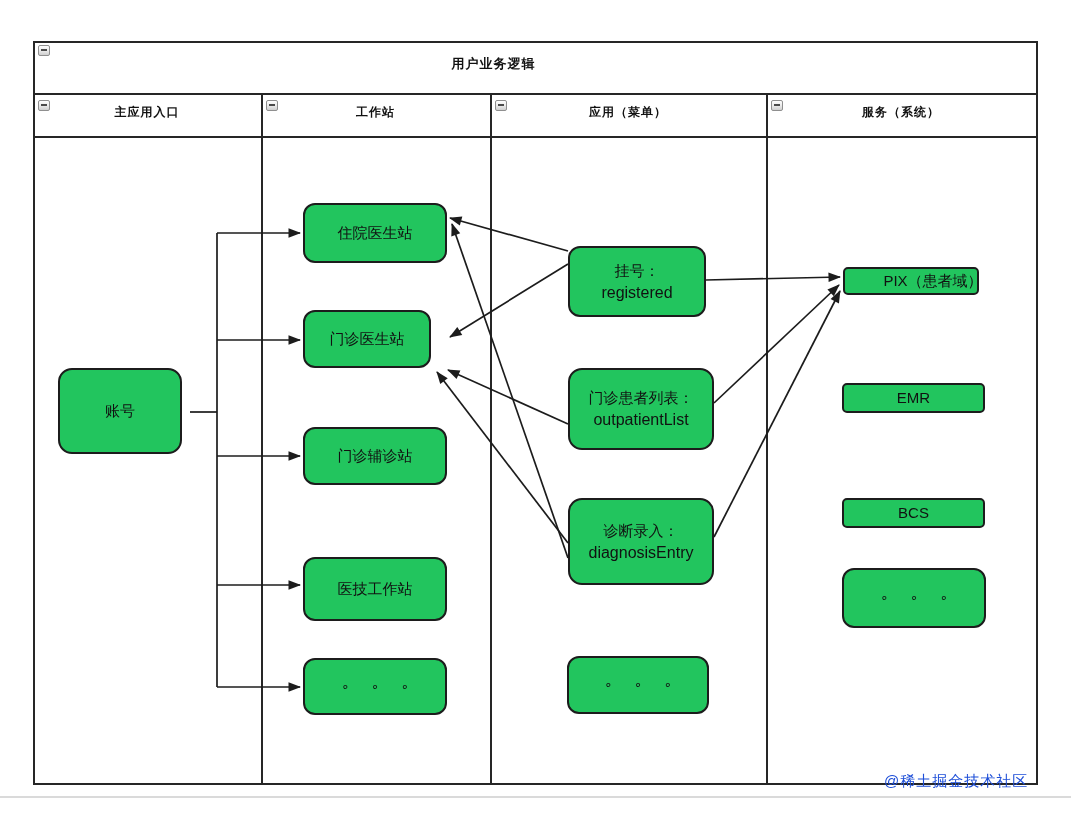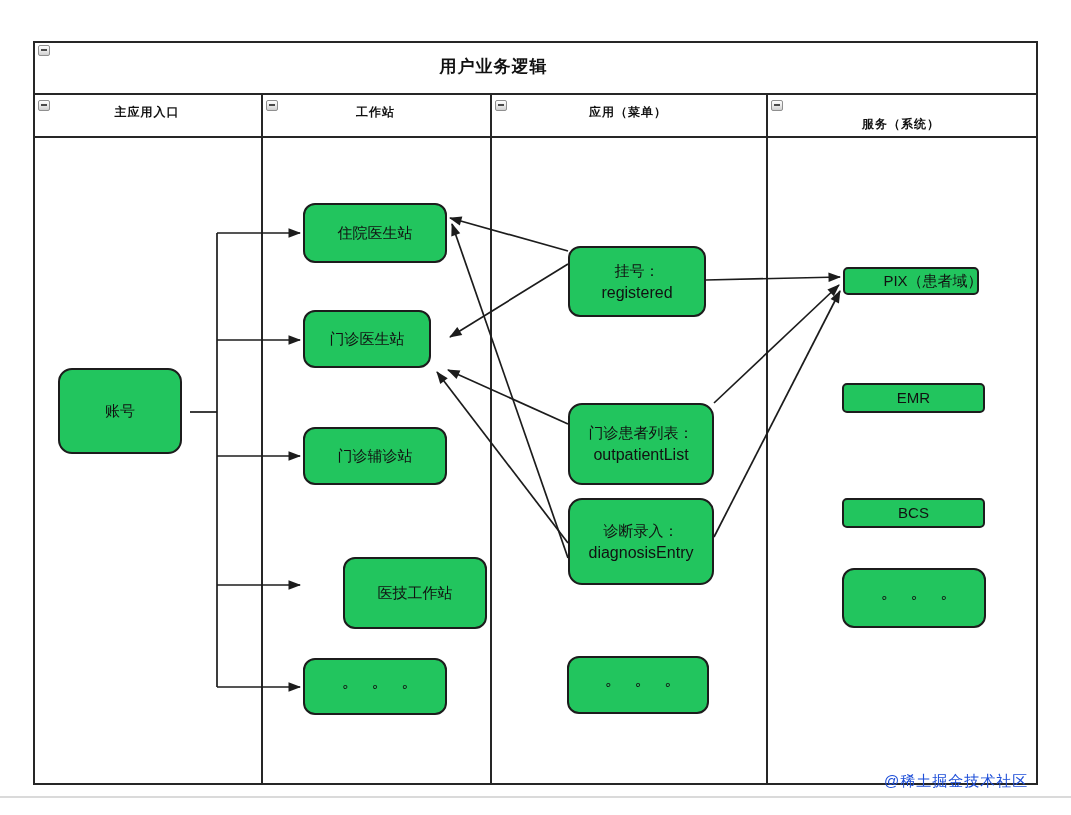--- a/index.html
+++ b/index.html
@@ -4,21 +4,21 @@
 <style>
   html,body{margin:0;padding:0;background:#fff;}
   .page{
     position:relative;width:1071px;height:815px;background:#ffffff;overflow:hidden;
     font-family:"Liberation Sans","DejaVu Sans",sans-serif;color:#111;
   }
   .frame{position:absolute;left:33px;top:41px;width:1005px;height:744px;
     border:2px solid #262626;box-sizing:border-box;background:#fff;}
   .hline,.vline{position:absolute;background:#262626;}
   .title-label{position:absolute;left:33px;top:55px;width:921px;text-align:center;
-    font-size:17px;font-weight:bold;letter-spacing:1px;}
+    font-size:13px;font-weight:bold;letter-spacing:1px;}
   .lane-label{position:absolute;top:104px;font-size:12px;font-weight:bold;text-align:center;letter-spacing:1px;}
   .collapse{position:absolute;width:12px;height:11px;border:1px solid #8f8f8f;border-radius:2px;
     background:linear-gradient(180deg,#ffffff 0%,#e8e8e8 55%,#cfcfcf 100%);box-sizing:border-box;}
   .collapse::after{content:"";position:absolute;left:2px;right:2px;top:3px;height:2px;background:#4a4a4a;}
   .node{position:absolute;border:2px solid #1c1c1c;border-radius:12px;background:#22c55e;
     display:flex;flex-direction:column;align-items:center;justify-content:center;
     font-size:15px;line-height:22px;text-align:center;box-sizing:border-box;}
   .node .ln{white-space:nowrap;}
   .node.slim{border-radius:5px;font-size:15px;}
   .dots-node{letter-spacing:9px;font-size:13px;color:#111;text-indent:9px;}
@@ -42,21 +42,21 @@
   <div class="collapse" style="left:38px;top:45px;"></div>
   <div class="title-label">用户业务逻辑</div>
 
   <div class="collapse" style="left:38px;top:100px;"></div>
   <div class="lane-label" style="left:33px;width:228px;">主应用入口</div>
   <div class="collapse" style="left:266px;top:100px;"></div>
   <div class="lane-label" style="left:261px;width:229px;">工作站</div>
   <div class="collapse" style="left:495px;top:100px;"></div>
   <div class="lane-label" style="left:490px;width:276px;">应用（菜单）</div>
   <div class="collapse" style="left:771px;top:100px;"></div>
-  <div class="lane-label" style="left:766px;width:270px;margin-top:12px;">服务（系统）</div>
+  <div class="lane-label" style="left:766px;width:270px;">服务（系统）</div>
 
   <svg class="wires" width="1071" height="815" viewBox="0 0 1071 815">
     <defs>
       <marker id="arrowhead" markerUnits="userSpaceOnUse" markerWidth="14" markerHeight="11" refX="12" refY="5.5" orient="auto">
         <path d="M0.5,0.8 L13,5.5 L0.5,10.2 Z" fill="#1c1c1c"></path>
       </marker>
     </defs>
     <g id="edge-group">
         <polyline points="190,412 217,412" fill="none" stroke="#1c1c1c" stroke-width="1.7"></polyline>
         <polyline points="217,233 217,687" fill="none" stroke="#1c1c1c" stroke-width="1.7"></polyline>
@@ -82,32 +82,32 @@
 
   <div class="node" style="left:303px;top:203px;width:144px;height:60px;">
     <span class="ln">住院医生站</span>
   </div>
   <div class="node" style="left:303px;top:310px;width:128px;height:58px;">
     <span class="ln">门诊医生站</span>
   </div>
   <div class="node" style="left:303px;top:427px;width:144px;height:58px;">
     <span class="ln">门诊辅诊站</span>
   </div>
-  <div class="node" style="left:303px;top:557px;width:144px;height:72px;margin-left:40px;">
+  <div class="node" style="left:303px;top:557px;width:144px;height:64px;">
     <span class="ln">医技工作站</span>
   </div>
   <div class="node dots-node" style="left:303px;top:658px;width:144px;height:57px;">
     <span class="ln">∘ ∘ ∘</span>
   </div>
 
   <div class="node" style="left:568px;top:246px;width:138px;height:71px;">
     <span class="ln">挂号：</span>
     <span class="ln" style="font-size:16px;">registered</span>
   </div>
-  <div class="node" style="left:568px;top:403px;width:146px;height:82px;border-radius:14px;">
+  <div class="node" style="left:568px;top:368px;width:146px;height:82px;border-radius:14px;">
     <span class="ln">门诊患者列表：</span>
     <span class="ln" style="font-size:16px;">outpatientList</span>
   </div>
   <div class="node" style="left:568px;top:498px;width:146px;height:87px;border-radius:14px;">
     <span class="ln">诊断录入：</span>
     <span class="ln" style="font-size:16px;">diagnosisEntry</span>
   </div>
   <div class="node dots-node" style="left:567px;top:656px;width:142px;height:58px;">
     <span class="ln">∘ ∘ ∘</span>
   </div>

